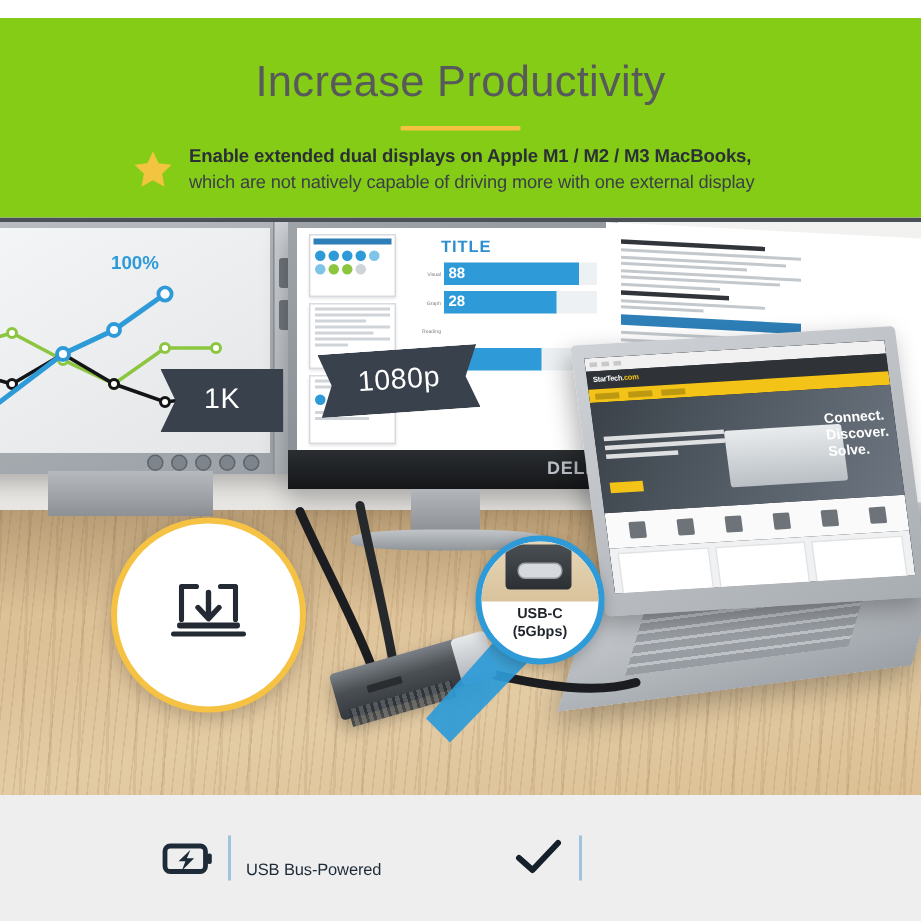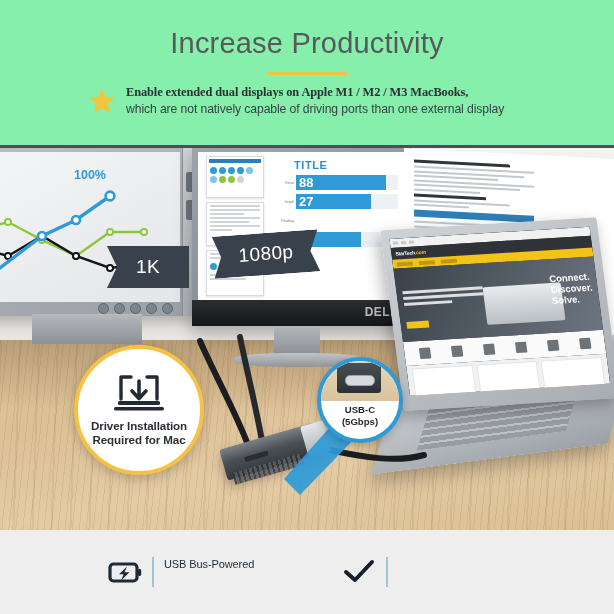--- a/index.html
+++ b/index.html
@@ -6,37 +6,36 @@
   html,body{margin:0;padding:0;}
   body{
     width:614px;height:614px;overflow:hidden;
     background:#ffffff;
     font-family:"Liberation Sans", sans-serif;
     -webkit-font-smoothing:antialiased;
   }
   .page{position:relative;width:614px;height:614px;background:#fff;}
 
   
-  .header{position:absolute;left:0;top:0;width:614px;height:158px;background:#86efac;}
+  .header{position:absolute;left:0;top:12px;width:614px;height:158px;background:#84cc16;}
   .page-title{
     position:absolute;left:0;top:27px;width:614px;text-align:center;
     font-size:29px;font-weight:400;color:#58595b;letter-spacing:.2px;
     font-family:"Liberation Sans", sans-serif;
   }
   .title-rule{
     position:absolute;left:50%;top:72px;margin-left:-40px;width:80px;height:3px;
     background:#f5c244;border-radius:1px;
   }
   .bullet-row{position:absolute;left:88px;top:84px;width:470px;display:flex;align-items:flex-start;}
   .star-icon{width:28px;height:28px;flex:0 0 28px;margin-top:3px;}
   .bullet-text{margin-left:10px;}
   .bullet-line1{
     font-size:12.4px;font-weight:700;color:#2b2f36;line-height:16px;letter-spacing:-.1px;
     white-space:nowrap;
-    font-family:Liberation Serif, serif;
   }
   .bullet-line2{
     font-size:12.2px;font-weight:400;color:#3b4048;line-height:16px;letter-spacing:-.1px;
     white-space:nowrap;margin-top:1px;
   }
 
   
   .photo{position:absolute;left:0;top:145px;width:614px;height:385px;overflow:hidden;background:#e9e7e2;}
   .photo-topedge{position:absolute;left:0;top:0;width:614px;height:3px;background:#4a4f58;z-index:40;}
 
@@ -119,21 +118,21 @@
   .dot-grid i{width:7px;height:7px;border-radius:50%;display:block;}
 
   
   .barpanel{position:absolute;left:70px;top:4px;width:132px;height:144px;background:#fff;}
   .bar-title{position:absolute;left:26px;top:3px;font-size:11px;font-weight:700;color:#2e8fd0;letter-spacing:.6px;}
   .bars{position:absolute;left:4px;top:19px;width:126px;}
   .bar-row{display:flex;align-items:center;height:15px;margin-bottom:4px;}
   .bar-cat{width:22px;text-align:right;font-size:3.4px;color:#7b8187;padding-right:2px;overflow:hidden;}
   .bar-track{flex:1;height:15px;background:#eef1f3;position:relative;}
   .bar-fill{height:15px;background:#2e9bd8;display:flex;align-items:center;}
-  .bar-val{font-size:13px;font-weight:700;color:#ffffff;padding-left:3px;}
+  .bar-val{font-size:10px;font-weight:700;color:#ffffff;padding-left:3px;}
 
   
   .mon-right{position:absolute;left:404px;top:3px;width:210px;height:205px;}
   .mon-right .screen{
     position:absolute;left:0;top:0;width:210px;height:178px;
     background:#fff;overflow:hidden;transform:skewY(3deg);transform-origin:left top;
   }
   .mon-right .txt{position:absolute;left:10px;top:8px;width:120px;}
   .mon-right .t-h{height:3px;background:#31353a;margin:3px 0;width:80%;}
   .mon-right .t-l{height:2px;background:#c3c8cd;margin:2.5px 0;}
@@ -244,21 +243,21 @@
   .usbc-img{width:78px;height:40px;background:linear-gradient(180deg,#e6d6b8,#d9c39c);position:relative;}
   .usbc-shell{position:absolute;left:16px;top:2px;width:44px;height:30px;background:linear-gradient(180deg,#4a4f54,#2c3034);border-radius:3px;}
   .usbc-port{position:absolute;left:24px;top:14px;width:28px;height:9px;border-radius:5px;background:#d6dade;border:1px solid #9aa0a5;}
   .usbc-text{font-size:9.6px;font-weight:700;color:#1f242b;line-height:12px;text-align:center;margin-top:3px;}
 
   .callout-beam{position:absolute;left:0;top:0;width:614px;height:385px;pointer-events:none;}
 
   
   .footer{position:absolute;left:0;top:530px;width:614px;height:84px;background:#eeeeee;}
   .foot-items{position:absolute;left:0;top:0;width:614px;height:84px;display:flex;align-items:center;}
-  .foot-item{display:flex;align-items:flex-start;}
+  .foot-item{display:flex;align-items:flex-end;}
   .foot-item.left{margin-left:108px;}
   .foot-item.right{margin-left:88px;}
   .foot-icon{width:34px;height:30px;flex:0 0 34px;}
   .foot-div{width:2px;height:30px;background:#9fc4dd;margin:0 10px;}
   .foot-lines{}
   .foot-l1{font-size:11px;font-weight:400;color:#1d2b38;line-height:14px;letter-spacing:-.1px;white-space:nowrap;}
   .foot-l2{font-size:11px;font-weight:400;color:#1d2b38;line-height:14px;letter-spacing:-.1px;white-space:nowrap;}
 </style>
 </head>
 <body>
@@ -268,21 +267,21 @@
   <div class="header">
     <div class="page-title">Increase Productivity</div>
     <div class="title-rule"></div>
 
     <div class="bullet-row">
       <svg class="star-icon" viewBox="0 0 24 24">
         <polygon points="12,1.6 15.2,8.4 22.6,9.3 17.2,14.4 18.6,21.8 12,18.2 5.4,21.8 6.8,14.4 1.4,9.3 8.8,8.4" fill="#f3c43f"></polygon>
       </svg>
       <div class="bullet-text">
         <div class="bullet-line1">Enable extended dual displays on Apple M1 / M2 / M3 MacBooks,</div>
-        <div class="bullet-line2">which are not natively capable of driving ports than one external display</div>
+        <div class="bullet-line2">which are not natively capable of driving more with one external display</div>
       </div>
     </div>
   </div>
 
   <div class="photo">
     <div class="wall"></div>
     <div class="wood"></div>
     <div class="wood-shadow"></div>
     <div class="photo-topedge"></div>
 
@@ -376,21 +375,21 @@
                 <div class="bar-fill" style="width:88%">
                   <span class="bar-val">88</span>
                 </div>
               </div>
             </div>
 
             <div class="bar-row">
               <div class="bar-cat">Graph</div>
               <div class="bar-track">
                 <div class="bar-fill" style="width:74%">
-                  <span class="bar-val">27</span>
+                  <span class="bar-val">28</span>
                 </div>
               </div>
             </div>
 
             <div class="bar-row">
               <div class="bar-cat">Reading</div>
             </div>
 
             <div class="bar-row">
               <div class="bar-cat">Visual</div>
@@ -509,24 +508,20 @@
       <polygon points="330,282 358,290 300,350 284,334" fill="#2e9bd8" opacity="0.92"></polygon>
     </svg>
 
     <div class="driver-badge">
       <svg class="dl-icon" viewBox="0 0 52 40">
         <path d="M8,4 L8,26 M8,4 L18,4 M44,4 L44,26 M44,4 L34,4" stroke="#232a33" stroke-width="3.4" fill="none" stroke-linecap="round"></path>
         <path d="M26,8 L26,24 M19,18 L26,25.5 L33,18" stroke="#232a33" stroke-width="3.6" fill="none" stroke-linecap="round" stroke-linejoin="round"></path>
         <rect x="5" y="28" width="42" height="4" rx="1.6" fill="#232a33"></rect>
         <rect x="1" y="34" width="50" height="3.4" rx="1.6" fill="#232a33"></rect>
       </svg>
-      <div class="dl-text">
-        <div>Driver Installation</div>
-        <div>Required for Mac</div>
-      </div>
     </div>
 
     <div class="usbc-callout">
       <div class="usbc-img">
         <div class="usbc-shell"></div>
         <div class="usbc-port"></div>
       </div>
       <div class="usbc-text">
         <div>USB-C</div>
         <div>(5Gbps)</div>

